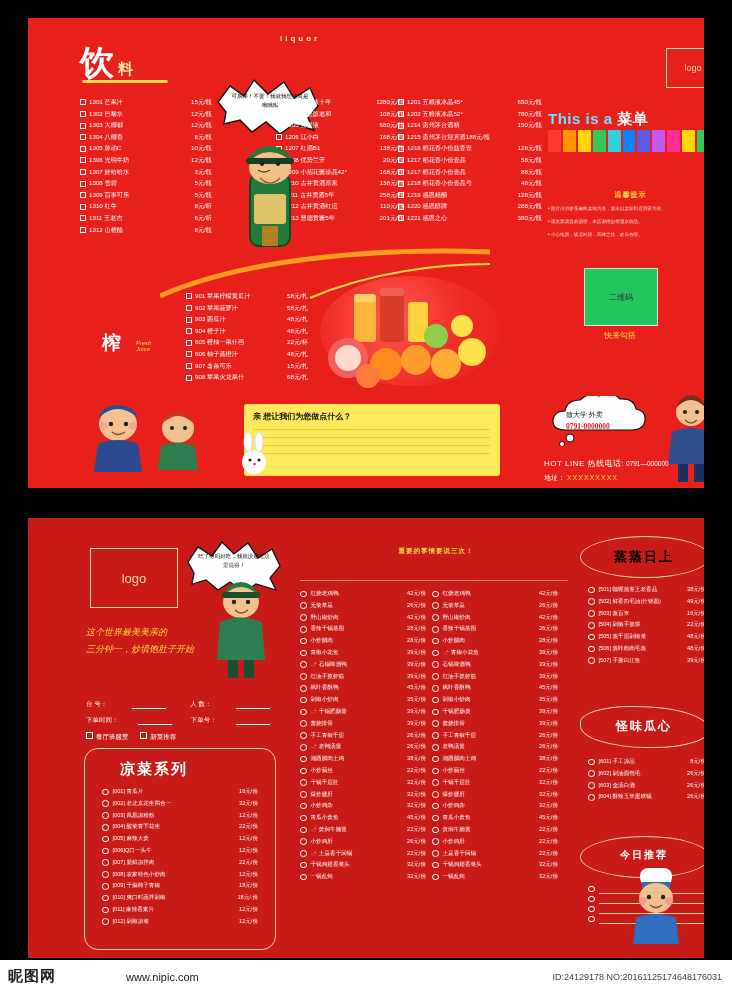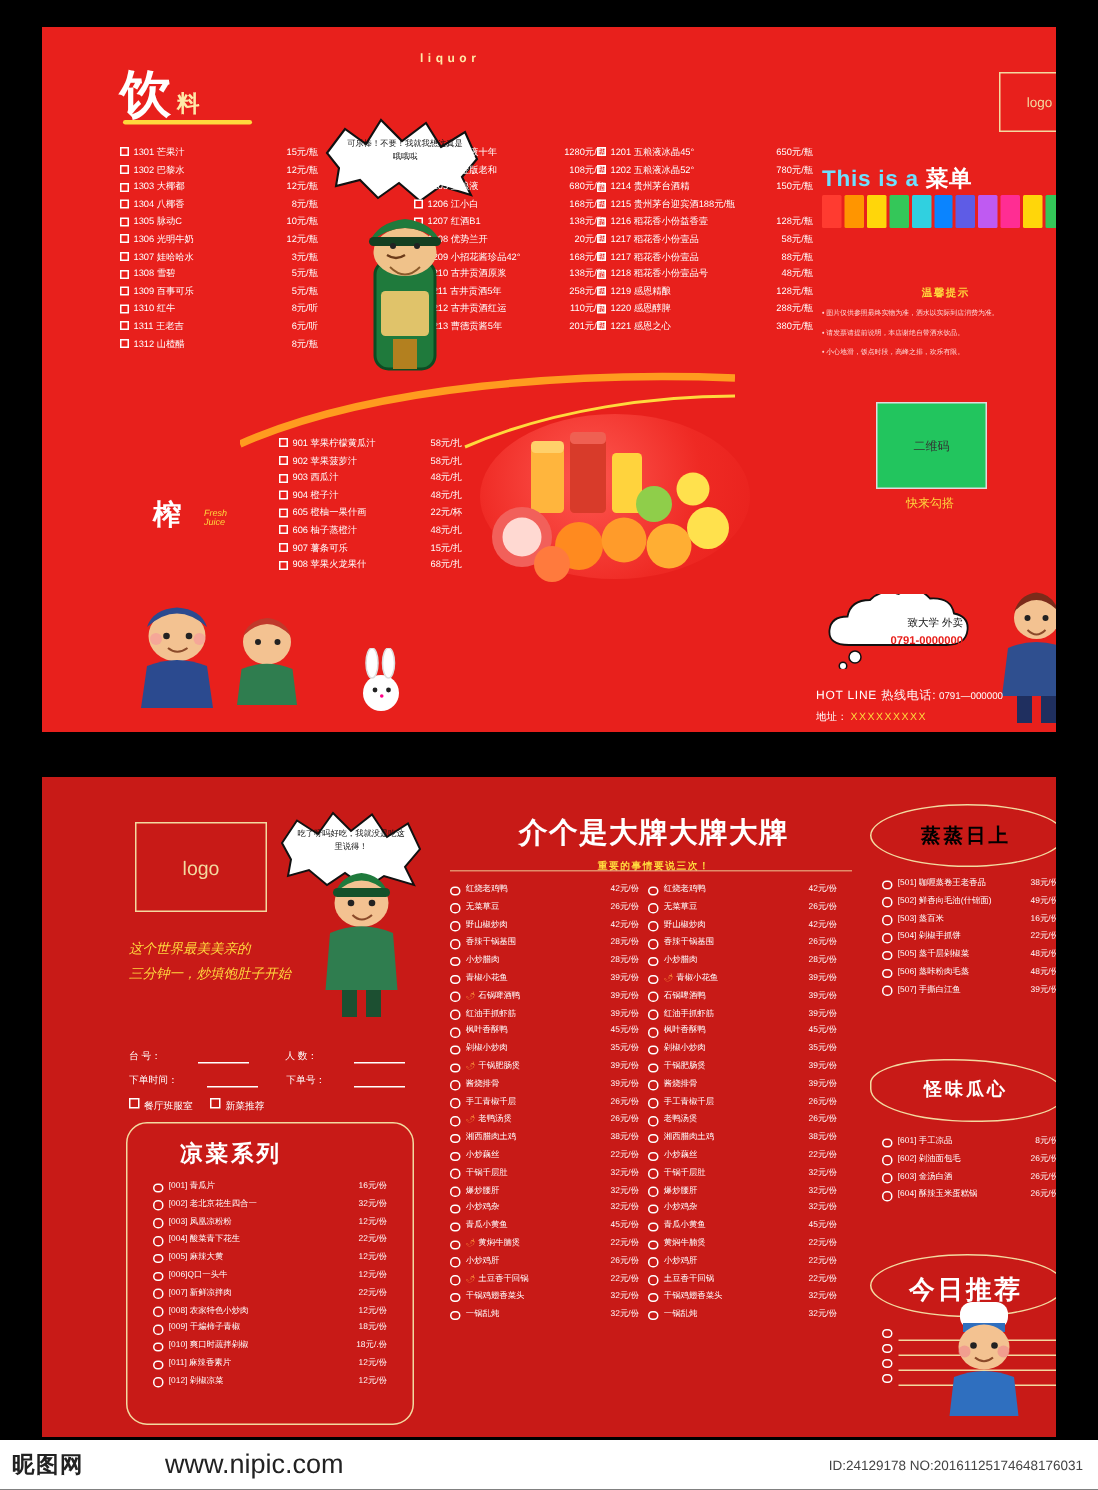--- a/index.html
+++ b/index.html
@@ -5,21 +5,21 @@
   html,body{margin:0;padding:0;background:#000;}
   body{width:732px;height:993px;font-family:"Liberation Sans","DejaVu Sans",sans-serif;overflow:hidden;}
   .page{position:relative;width:732px;height:749px;background:#000;}
 
   
   .panel1{position:absolute;left:28px;top:18px;width:676px;height:470px;background:#e8201c;overflow:hidden;}
   .panel2{position:absolute;left:28px;top:518px;width:676px;height:440px;background:#c81a17;overflow:hidden;}
 
   .footer{position:absolute;left:0;top:960px;width:732px;height:33px;background:#fff;display:flex;align-items:center;gap:48px;}
   .footer .logo-cn{font-size:15px;color:#222;font-weight:bold;margin-left:8px;letter-spacing:1px;}
-  .footer .url{font-size:18px;color:#222;margin-left:6px;}
+  .footer .url{font-size:11px;color:#222;margin-left:22px;}
   .footer .rid{margin-left:auto;margin-right:10px;font-size:9px;color:#444;}
 
   
   .h-drink{position:absolute;left:52px;top:22px;font-size:34px;color:#fff;font-weight:bold;letter-spacing:2px;font-family:"DejaVu Sans",sans-serif;}
   .h-drink small{font-size:15px;color:#ffe9a8;margin-left:2px;}
   .h-drink .ul{position:absolute;left:2px;top:40px;width:86px;height:3px;background:#ffd93d;border-radius:2px;}
 
   .h-baijiu{position:absolute;left:248px;top:22px;font-size:36px;color:#fff;font-weight:bold;letter-spacing:3px;}
   .h-baijiu .en{display:block;font-size:8px;color:#ffe9a8;letter-spacing:3px;margin-top:-6px;margin-left:4px;}
 
@@ -57,21 +57,21 @@
   .thisis{position:absolute;left:520px;top:92px;font-size:15px;font-weight:bold;color:#6fe0ff;letter-spacing:.5px;}
   .thisis .cn{color:#fff;}
   .rainbow{position:absolute;left:520px;top:112px;width:162px;height:22px;display:flex;gap:2px;}
   .rainbow i{flex:1;border-radius:1px;}
   .tips{position:absolute;left:520px;top:172px;width:165px;}
   .tips .t{color:#ffd93d;font-size:7px;font-weight:bold;text-align:center;letter-spacing:1px;}
   .tips .l{color:#ffd7d5;font-size:4.6px;line-height:8px;margin-top:5px;}
   .qrbox{position:absolute;left:556px;top:250px;width:72px;height:56px;background:#22c55e;border:1px solid #ddd;display:flex;align-items:center;justify-content:center;font-size:8px;color:#333;}
   .qrcap{position:absolute;left:556px;top:312px;width:72px;text-align:center;color:#ffd93d;font-size:8px;}
   .cloud{position:absolute;left:520px;top:378px;width:110px;height:50px;}
-  .cloud .tx{position:absolute;left:18px;top:14px;width:76px;text-align:right;font-size:7px;color:#111;line-height:11px;}
+  .cloud .tx{position:absolute;left:18px;top:14px;width:76px;text-align:left;font-size:7px;color:#111;line-height:11px;font-family:Liberation Serif, serif;}
   .cloud .tx b{color:#e8201c;font-size:7.5px;}
   .hot{position:absolute;left:516px;top:440px;font-size:6.5px;color:#fff;}
   .hot .big{font-size:8px;color:#fff;letter-spacing:.5px;}
   .addr{position:absolute;left:516px;top:455px;font-size:7px;color:#fff;}
   .addr .x{color:#ffd93d;letter-spacing:1px;}
 
   
   .logo-box2{position:absolute;left:62px;top:30px;width:86px;height:58px;border:1px solid #f3d9a0;display:flex;align-items:center;justify-content:center;color:#f3d9a0;font-size:13px;}
   .slogan{position:absolute;left:58px;top:106px;color:#ffd93d;font-size:9px;line-height:17px;font-style:italic;}
   .formrow{position:absolute;left:58px;top:182px;width:184px;color:#fff;font-size:6.5px;}
@@ -80,21 +80,21 @@
   .chk{display:inline-block;width:5px;height:5px;border:.6px solid #fff;margin-right:3px;}
 
   .h-liang{position:absolute;left:92px;top:242px;font-size:15px;color:#fff;font-weight:bold;letter-spacing:2px;}
   .blob{position:absolute;left:56px;top:230px;width:190px;height:200px;border:1.2px solid #f3d9a0;border-radius:14px;}
 
   .h-main{position:absolute;left:268px;top:24px;width:280px;text-align:center;font-size:19px;color:#fff;font-weight:bold;letter-spacing:1px;}
   .h-main .sub{display:block;font-size:6.5px;color:#ffd93d;letter-spacing:1px;margin-top:5px;}
 
   .h-zheng{position:absolute;left:556px;top:30px;width:120px;text-align:center;font-size:13px;color:#000000;font-weight:bold;letter-spacing:2px;}
   .h-chong{position:absolute;left:556px;top:200px;width:120px;text-align:center;font-size:12px;color:#fff;font-weight:bold;letter-spacing:2px;}
-  .h-today{position:absolute;left:556px;top:330px;width:120px;text-align:center;font-size:17px;color:#fff;font-weight:bold;letter-spacing:2px;}
+  .h-today{position:absolute;left:556px;top:330px;width:120px;text-align:center;font-size:10px;color:#fff;font-weight:bold;letter-spacing:2px;}
   .ovl{position:absolute;border:1.2px solid #f3d9a0;border-radius:50%;}
 
   .mrow{display:flex;align-items:center;font-size:5.6px;line-height:11.8px;color:#fff;white-space:nowrap;}
   .mrow .o{width:4.5px;height:4.5px;border:.6px solid #fff;border-radius:50%;margin-right:4px;flex:none;}
   .mrow .nm{flex:1;}
   .mrow .pr{margin-left:6px;}
   .hot-i{color:#ff9b3d;margin-right:2px;font-size:5px;}
   .tline{position:absolute;height:.6px;background:#f3d9a0;opacity:.6;}
   .chef{position:absolute;right:18px;bottom:14px;width:60px;height:78px;}
 </style>
@@ -340,20 +340,27 @@
         <circle cx="62" cy="84" r="16" fill="#ff8a1f"></circle>
         <circle cx="92" cy="80" r="15" fill="#ff9b2a"></circle>
         <circle cx="122" cy="84" r="15" fill="#ffae33"></circle>
         <circle cx="148" cy="72" r="14" fill="#ffe14d"></circle>
         <circle cx="112" cy="56" r="12" fill="#8fce4a"></circle>
         <circle cx="138" cy="46" r="11" fill="#ffe14d"></circle>
         <circle cx="44" cy="96" r="12" fill="#ff7a3d"></circle>
       </svg>
     </div>
 
+    <div class="note">
+      <div class="q">亲 想让我们为您做点什么？</div>
+      <div class="ln"></div>
+      <div class="ln"></div>
+      <div class="ln"></div>
+      <div class="ln"></div>
+    </div>
 
     <div class="char" style="left:58px;top:382px;width:64px;height:74px;">
       <svg width="64" height="74" viewBox="0 0 64 74">
         <ellipse cx="32" cy="24" rx="19" ry="17" fill="#f3c291"></ellipse>
         <path d="M12 18 q20 -18 40 0 q-4 -12 -20 -13 q-16 1 -20 13z" fill="#2b4a8f"></path>
         <circle cx="25" cy="24" r="2.2" fill="#222"></circle>
           <circle cx="40" cy="24" r="2.2" fill="#222"></circle>
         <path d="M26 32 q6 5 13 0" stroke="#8a4a2a" stroke-width="1.4" fill="none"></path>
         <path d="M12 44 q20 -8 40 0 l4 28 h-48z" fill="#2b4a8f"></path>
         <circle cx="18" cy="26" r="4" fill="#f59b9b" opacity=".7"></circle>
@@ -554,21 +561,20 @@
           <span class="pr">12元/份</span>
         </div>
         <div class="mrow">
           <span class="o"></span>
           <span class="nm">[012] 剁椒凉菜</span>
           <span class="pr">12元/份</span>
         </div>
       </div>
 
     <div class="h-main">
-      <span>介个是大牌大牌大牌</span>
       <span class="sub">重要的事情要说三次！</span>
     </div>
     <div class="tline" style="left:272px;top:62px;width:268px;"></div>
 
     <div class="col" style="left:272px;top:70px;width:126px;" id="m1">
         <div class="mrow">
           <span class="o"></span>
           <span class="nm">红烧老鸡鸭</span>
           <span class="pr">42元/份</span>
         </div>

